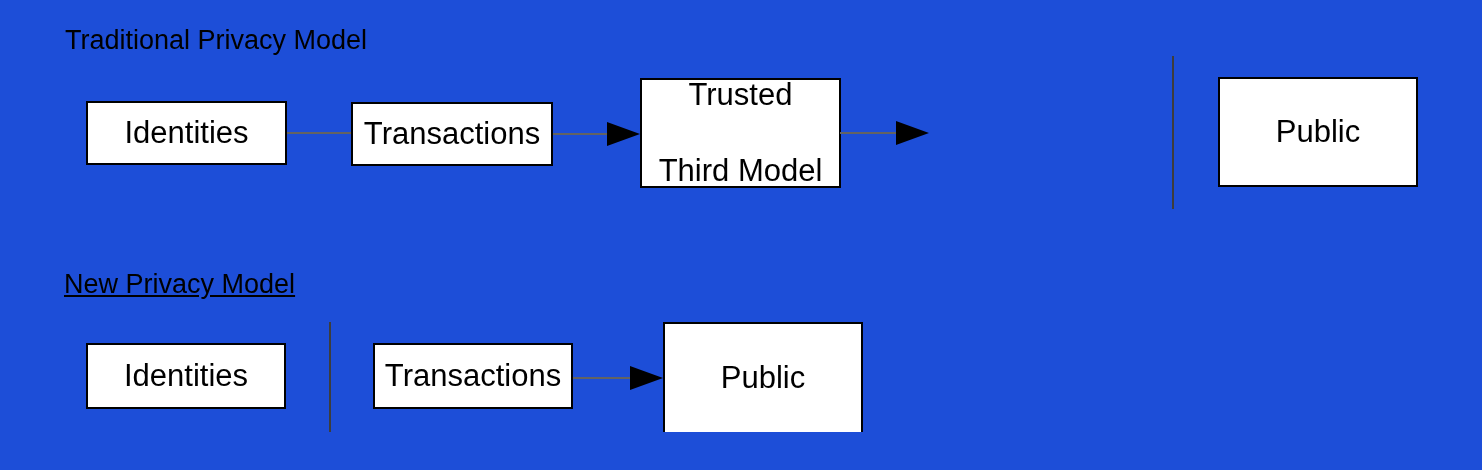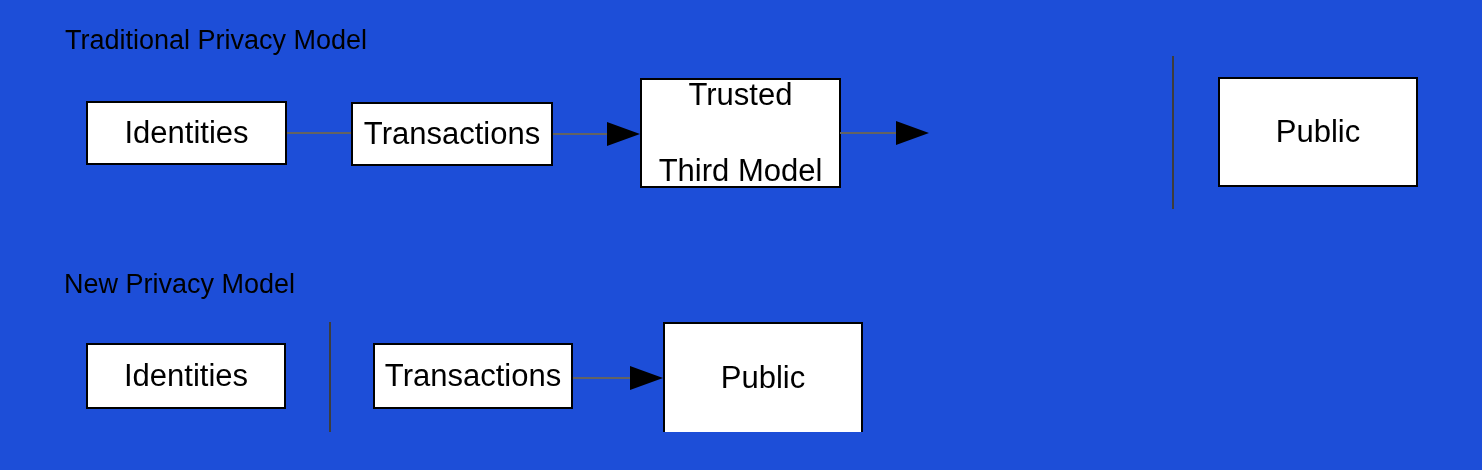--- a/index.html
+++ b/index.html
@@ -61,21 +61,21 @@
   .t-arrow1-line  { left: 553px;  top: 133px; width: 56px; }
   .t-arrow1-head  { left: 607px;  top: 122px; }
   .t-ttp          { left: 640px;  top: 78px;  width: 201px; height: 110px; justify-content: space-between; }
   .t-arrow2-line  { left: 840px;  top: 132px; width: 58px; }
   .t-arrow2-head  { left: 896px;  top: 121px; }
   .t-counterparty { left: 929px;  top: 79px;  width: 201px; height: 109px; }
   .t-divider      { left: 1172px; top: 56px;  height: 153px; }
   .t-public       { left: 1218px; top: 77px;  width: 200px; height: 110px; }
 
   
-  .n-title        { left: 64px;  top: 269px; }
+  .n-title        { left: 64px;  top: 269px; text-decoration: underline; }
   .n-identities   { left: 86px;  top: 343px; width: 200px; height: 66px; }
   .n-divider      { left: 329px; top: 322px; height: 110px; }
   .n-transactions { left: 373px; top: 343px; width: 200px; height: 66px; }
   .n-arrow-line   { left: 573px; top: 377px; width: 58px; }
   .n-arrow-head   { left: 630px; top: 366px; }
   .n-public       { left: 663px; top: 322px; width: 200px; height: 110px; }
 </style>
 </head>
 <body>
 

